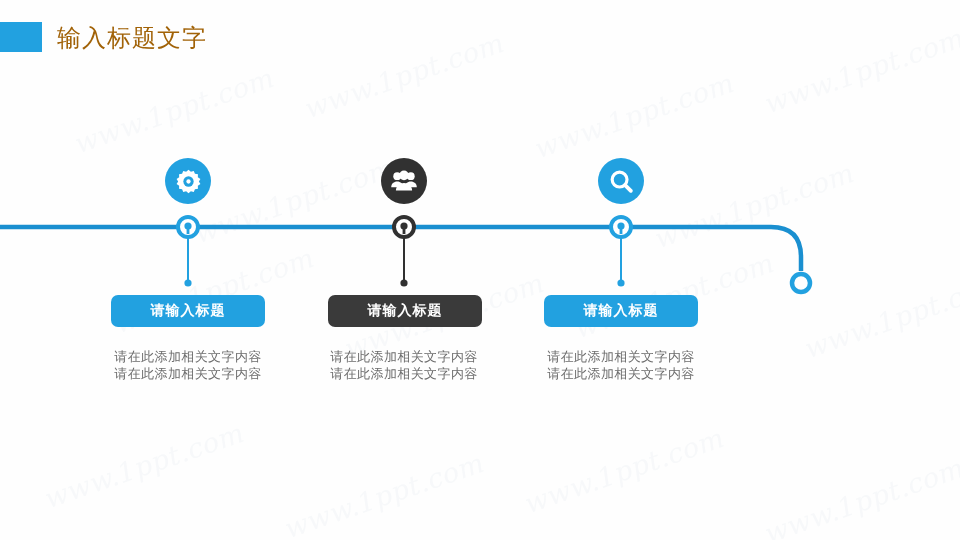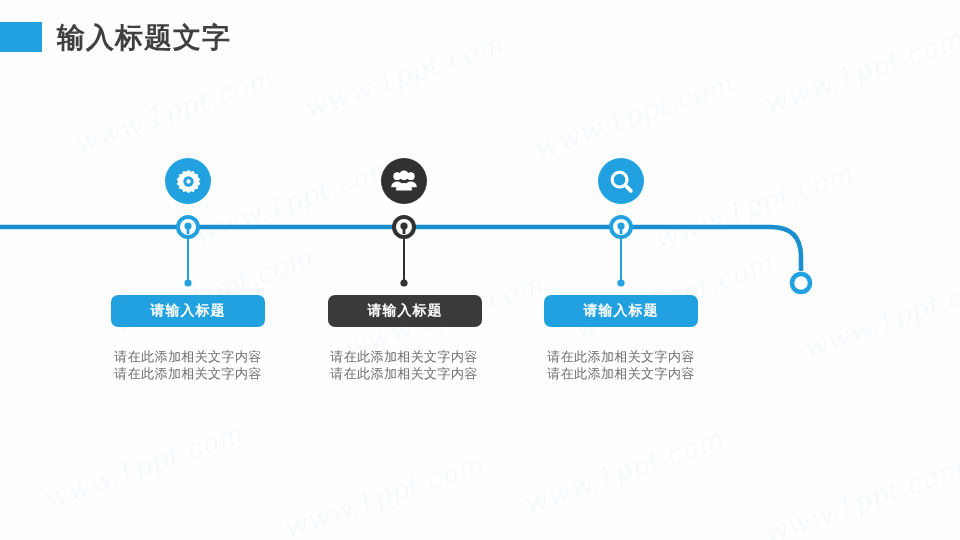--- a/index.html
+++ b/index.html
@@ -48,23 +48,23 @@
   }
   .header-tab {
     position: absolute;
     left: 0; top: 22px;
     width: 42px; height: 30px;
     background: #22a1e0;
   }
   .header-title {
     position: absolute;
     left: 57px; top: 26px;
-    font-size: 28px;
-    font-weight: bold;
-    color: #404040;
+    font-size: 24px;
+    font-weight: normal;
+    color: #a16207;
     letter-spacing: 1px;
     line-height: 24px;
   }
 
   
   .timeline-svg {
     position: absolute;
     left: 0; top: 0;
     width: 960px; height: 540px;
     z-index: 2;

